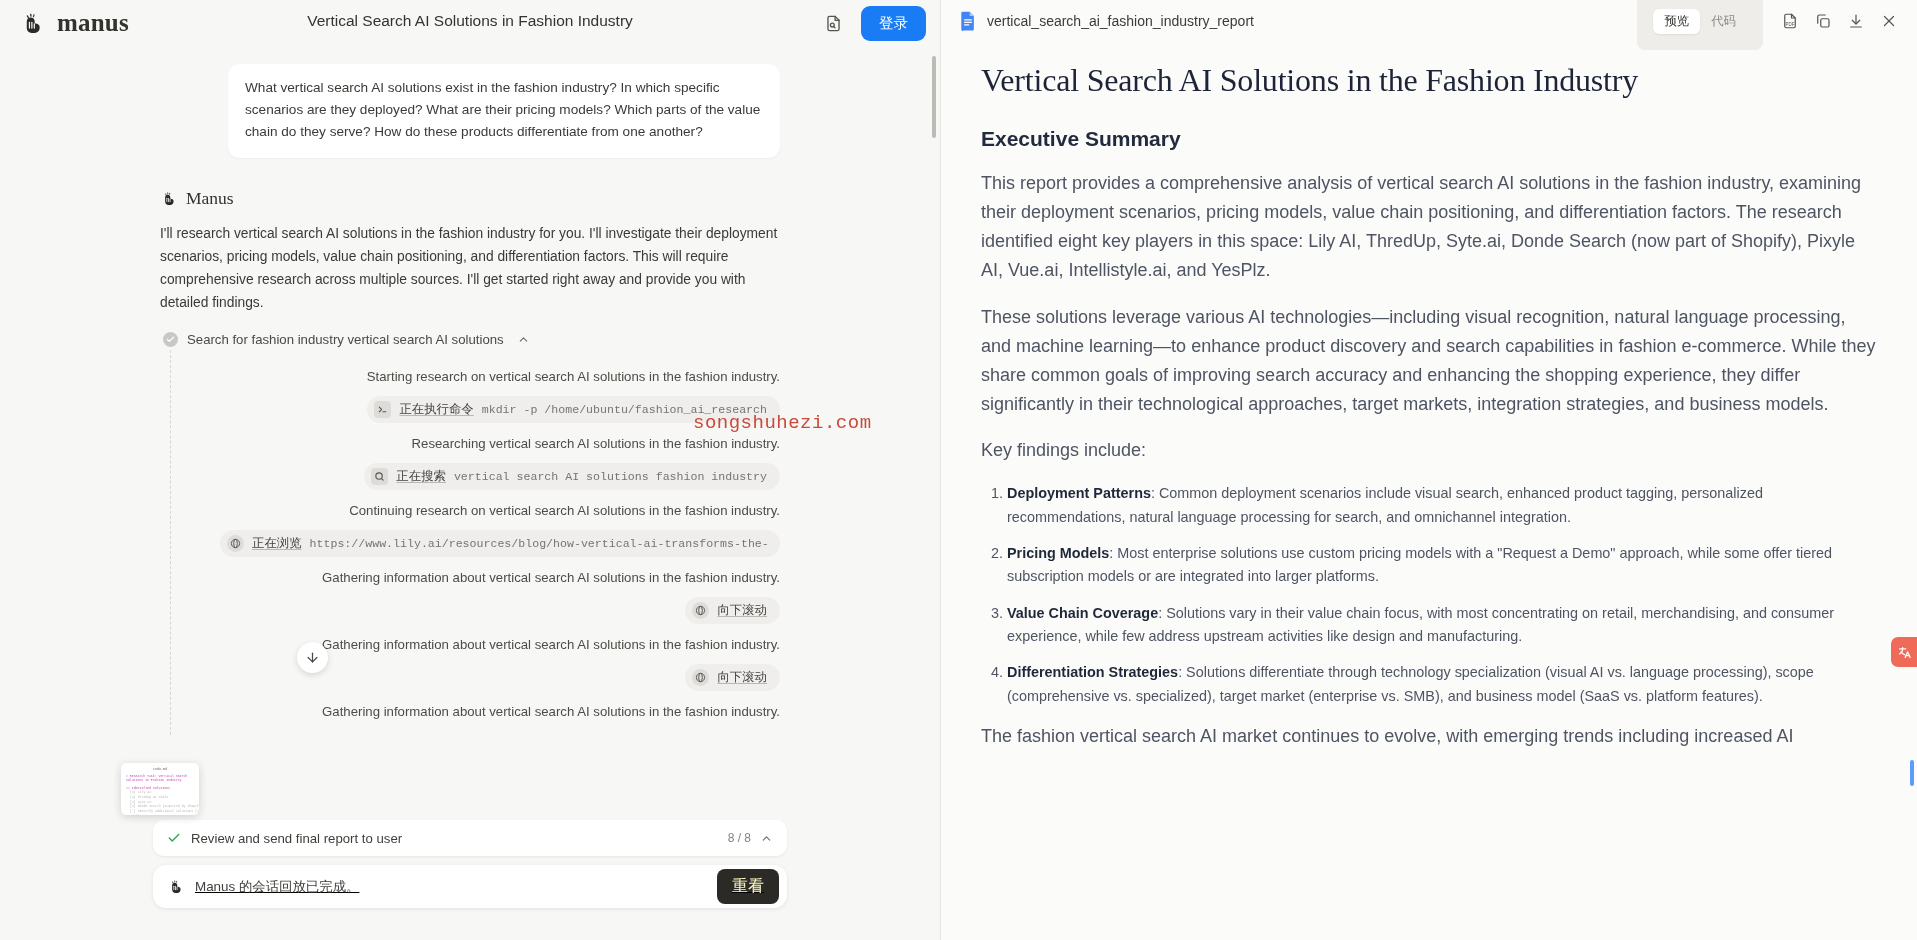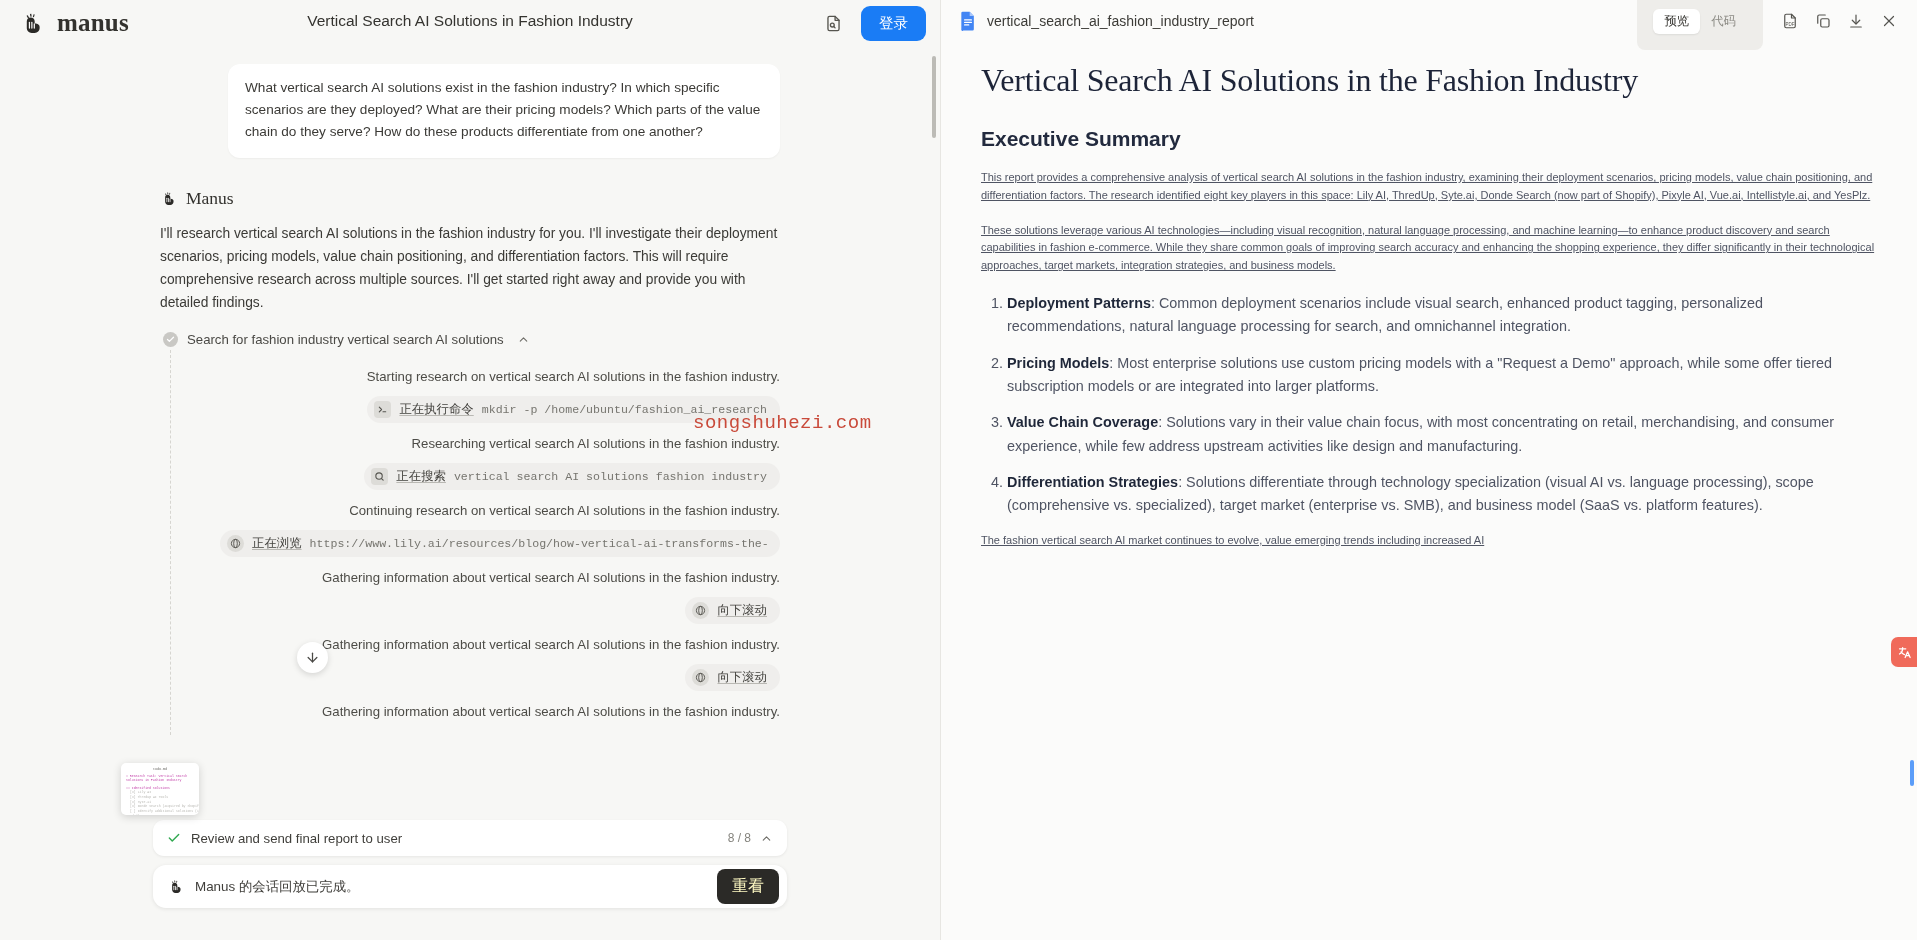--- a/index.html
+++ b/index.html
@@ -129,20 +129,21 @@
   .final-check { color: #2fa84f; display: flex; align-items: center; }
   .final-label { font-size: 13.2px; color: #3f3e3a; }
   .final-right { margin-left: auto; display: flex; align-items: center; gap: 9px; }
   .final-count { font-size: 12px; color: #84837d; }
   .final-chev { color: #6d6c66; display: flex; cursor: pointer; }
 
   .status-card {
     background: #fff; border-radius: 13px; height: 43px;
     display: flex; align-items: center; padding: 0 8px 0 16px;
     box-shadow: 0 1px 4px rgba(0,0,0,.09);
+    text-decoration: underline;
   }
   .status-left { display: flex; align-items: center; gap: 9px; }
   .status-text { font-size: 13.4px; color: #3f3e3a; }
   .replay-btn {
     margin-left: auto; background: #2b2a27; color: #fef9c3; border: none;
     border-radius: 8px; font-size: 16px; padding: 7px 15px; cursor: pointer;
     font-family: "Liberation Sans", sans-serif;
   }
 
   
@@ -204,21 +205,21 @@
   }
   .doc h1 {
     font-family: "Liberation Serif", serif; font-weight: 400;
     font-size: 32px; line-height: 1.28; color: #1d2438; margin-bottom: 26px;
     letter-spacing: -.2px;
   }
   .doc h2 {
     font-size: 21px; font-weight: 700; color: #222a3e; margin: 0 0 18px 0;
   }
   .doc p {
-    font-size: 11px; line-height: 1.62; color: #4f5463; margin-bottom: 17px; text-decoration: underline;
+    font-size: 18px; line-height: 1.62; color: #4f5463; margin-bottom: 17px;
   }
   .doc ol { margin: 0 0 14px 0; padding-left: 26px; }
   .doc ol li {
     font-size: 14.4px; line-height: 1.62; color: #4f5463; margin-bottom: 13px;
   }
   .doc ol li b { color: #1f2739; font-weight: 700; }
 
   
   .translate-badge {
     position: absolute; right: 0; top: 637px; width: 26px; height: 30px;
@@ -503,27 +504,28 @@
             </svg>
         </div>
       </div>
     </div>
 
     <div class="doc">
       <h1>Vertical Search AI Solutions in the Fashion Industry</h1>
       <h2>Executive Summary</h2>
       <p>This report provides a comprehensive analysis of vertical search AI solutions in the fashion industry, examining their deployment scenarios, pricing models, value chain positioning, and differentiation factors. The research identified eight key players in this space: Lily AI, ThredUp, Syte.ai, Donde Search (now part of Shopify), Pixyle AI, Vue.ai, Intellistyle.ai, and YesPlz.</p>
       <p>These solutions leverage various AI technologies—including visual recognition, natural language processing, and machine learning—to enhance product discovery and search capabilities in fashion e-commerce. While they share common goals of improving search accuracy and enhancing the shopping experience, they differ significantly in their technological approaches, target markets, integration strategies, and business models.</p>
+      <p>Key findings include:</p>
       <ol>
         <li><b>Deployment Patterns</b><span>: Common deployment scenarios include visual search, enhanced product tagging, personalized recommendations, natural language processing for search, and omnichannel integration.</span></li>
         <li><b>Pricing Models</b><span>: Most enterprise solutions use custom pricing models with a "Request a Demo" approach, while some offer tiered subscription models or are integrated into larger platforms.</span></li>
         <li><b>Value Chain Coverage</b><span>: Solutions vary in their value chain focus, with most concentrating on retail, merchandising, and consumer experience, while few address upstream activities like design and manufacturing.</span></li>
         <li><b>Differentiation Strategies</b><span>: Solutions differentiate through technology specialization (visual AI vs. language processing), scope (comprehensive vs. specialized), target market (enterprise vs. SMB), and business model (SaaS vs. platform features).</span></li>
       </ol>
-      <p>The fashion vertical search AI market continues to evolve, value emerging trends including increased AI</p>
+      <p>The fashion vertical search AI market continues to evolve, with emerging trends including increased AI</p>
     </div>
 
     <div class="translate-badge">
       <svg width="15" height="15" viewBox="0 0 24 24" fill="none" stroke="#ffffff" stroke-width="2" stroke-linecap="round" stroke-linejoin="round">
         <path d="M4 6h10"></path>
           <path d="M9 4v2c0 4-2.2 7-5 8.5"></path>
           <path d="M6.5 11c1.3 2.2 3.3 3.6 5.5 4.3"></path>
         <path d="M13 20l4-9 4 9"></path>
           <path d="M14.4 17h5.2"></path>
       </svg>

